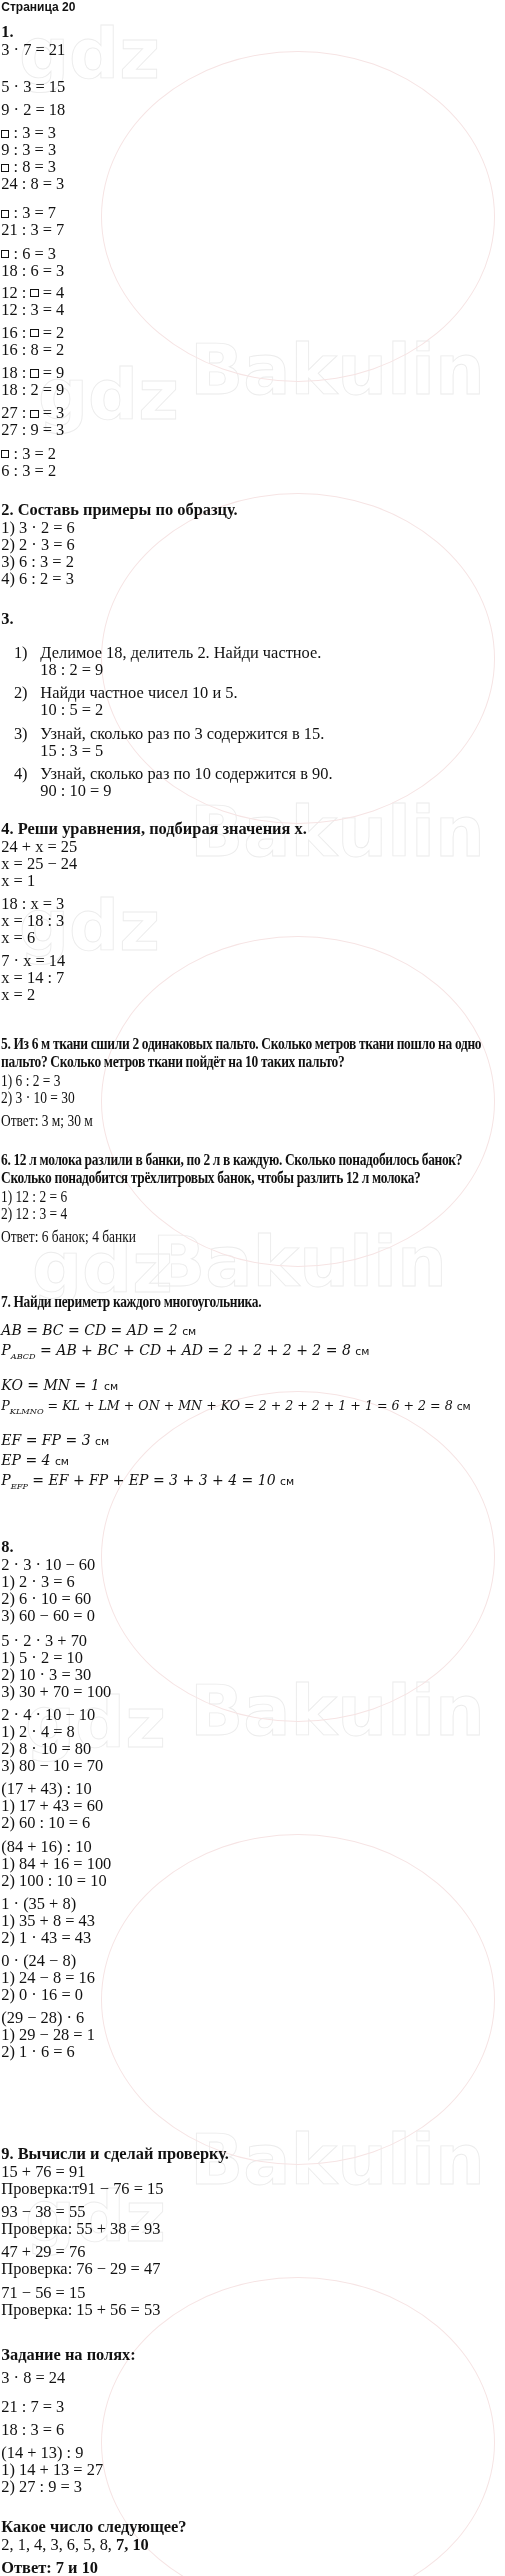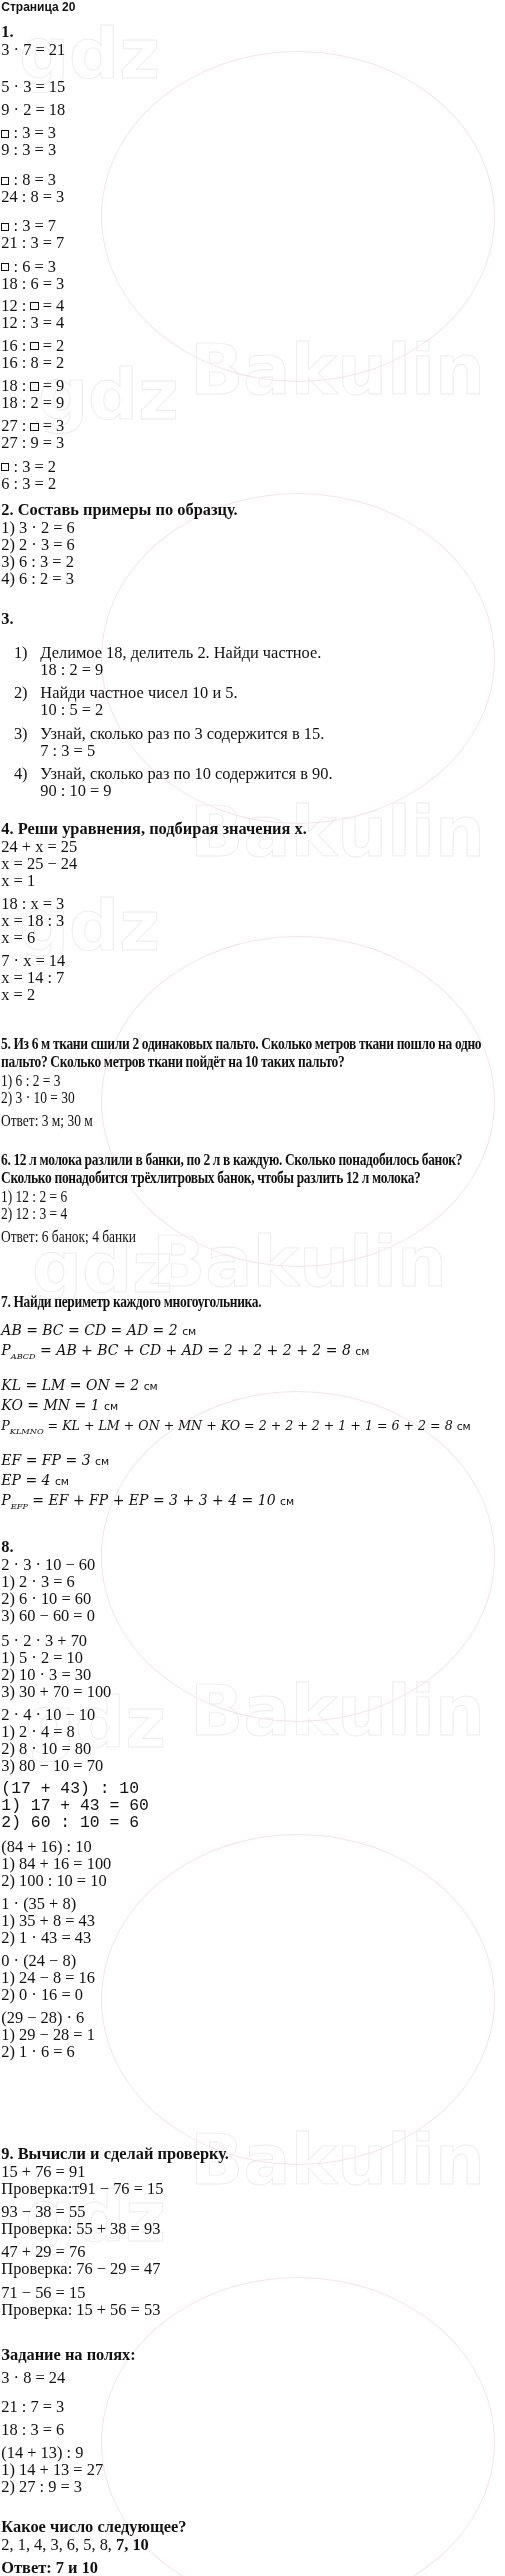--- a/index.html
+++ b/index.html
@@ -59,21 +59,21 @@
       <div style="margin-top: 20px; text-align: center;">
         <div class="ln">5 · 3 = 15</div>
       </div>
       <div style="margin-top: 6.3px;">
         <div class="ln">9 · 2 = 18</div>
       </div>
       <div style="margin-top: 6.3px;">
         <div class="ln"><span class="sq"></span> : 3 = 3</div>
         <div class="ln">9 : 3 = 3</div>
       </div>
-      <div style="margin-top: 13px; font-family: Liberation Serif, serif;">
+      <div style="margin-top: 0; font-family: Liberation Serif, serif;">
         <div class="ln"><span class="sq"></span> : 8 = 3</div>
         <div class="ln">24 : 8 = 3</div>
       </div>
       <div style="margin-top: 12px;">
         <div class="ln"><span class="sq"></span> : 3 = 7</div>
         <div class="ln">21 : 3 = 7</div>
       </div>
       <div style="margin-top: 6.3px;">
         <div class="ln"><span class="sq"></span> : 6 = 3</div>
         <div class="ln">18 : 6 = 3</div>
@@ -124,21 +124,21 @@
       <span class="num">2)</span>
       <span>
           <div>Найди частное чисел 10 и 5.</div>
           <div>10 : 5 = 2</div>
         </span>
     </li>
     <li>
       <span class="num">3)</span>
       <span>
           <div>Узнай, сколько раз по 3 содержится в 15.</div>
-          <div>7 : 3 = 5</div>
+          <div>15 : 3 = 5</div>
         </span>
     </li>
     <li>
       <span class="num">4)</span>
       <span>
           <div>Узнай, сколько раз по 10 содержится в 90.</div>
           <div>90 : 10 = 9</div>
         </span>
     </li>
   </ol>
@@ -180,21 +180,20 @@
   <div class="gap"></div>
   <div class="ln">Ответ: 6 банок; 4 банки</div>
 </div>
 
 <div class="blk" style="top:1293px;">
   <div class="hn narrow" style="white-space:nowrap;">7. Найди периметр каждого многоугольника.</div>
   <div style="height:10px;"></div>
   <div class="math"><span>AB = BC = CD = AD = 2</span> <span class="u">см</span></div>
   <div class="math">P<sub>ABCD</sub><span> = AB + BC + CD + AD = 2 + 2 + 2 + 2 = 8</span> <span class="u">см</span></div>
   <div style="height:10px;"></div>
-  <div class="math"><span>KL = LM = ON = 2</span> <span class="u">см</span></div>
   <div class="math"><span>KO = MN = 1</span> <span class="u">см</span></div>
   <div class="math" style="font-size:12.6px;">P<sub>KLMNO</sub><span> = KL + LM + ON + MN + KO = 2 + 2 + 2 + 1 + 1 = 6 + 2 = 8</span> <span class="u">см</span></div>
   <div style="height:10px;"></div>
   <div class="math"><span>EF = FP = 3</span> <span class="u">см</span></div>
   <div class="math"><span>EP = 4</span> <span class="u">см</span></div>
   <div class="math">P<sub>EFP</sub><span> = EF + FP + EP = 3 + 3 + 4 = 10</span> <span class="u">см</span></div>
 </div>
 
 <div class="blk" style="top:1538px;">
   <div class="h">8.</div>
@@ -210,21 +209,21 @@
         <div class="ln">1) 5 · 2 = 10</div>
         <div class="ln">2) 10 · 3 = 30</div>
         <div class="ln">3) 30 + 70 = 100</div>
       </div>
       <div style="margin-top: 6.3px;">
         <div class="ln">2 · 4 · 10 − 10</div>
         <div class="ln">1) 2 · 4 = 8</div>
         <div class="ln">2) 8 · 10 = 80</div>
         <div class="ln">3) 80 − 10 = 70</div>
       </div>
-      <div style="margin-top: 6.3px; font-family: Liberation Mono, monospace;">
+      <div style="margin-top: 6.3px;">
         <div class="ln">(17 + 43) : 10</div>
         <div class="ln">1) 17 + 43 = 60</div>
         <div class="ln">2) 60 : 10 = 6</div>
       </div>
       <div style="margin-top: 6.3px;">
         <div class="ln">(84 + 16) : 10</div>
         <div class="ln">1) 84 + 16 = 100</div>
         <div class="ln">2) 100 : 10 = 10</div>
       </div>
       <div style="margin-top: 6.3px;">

